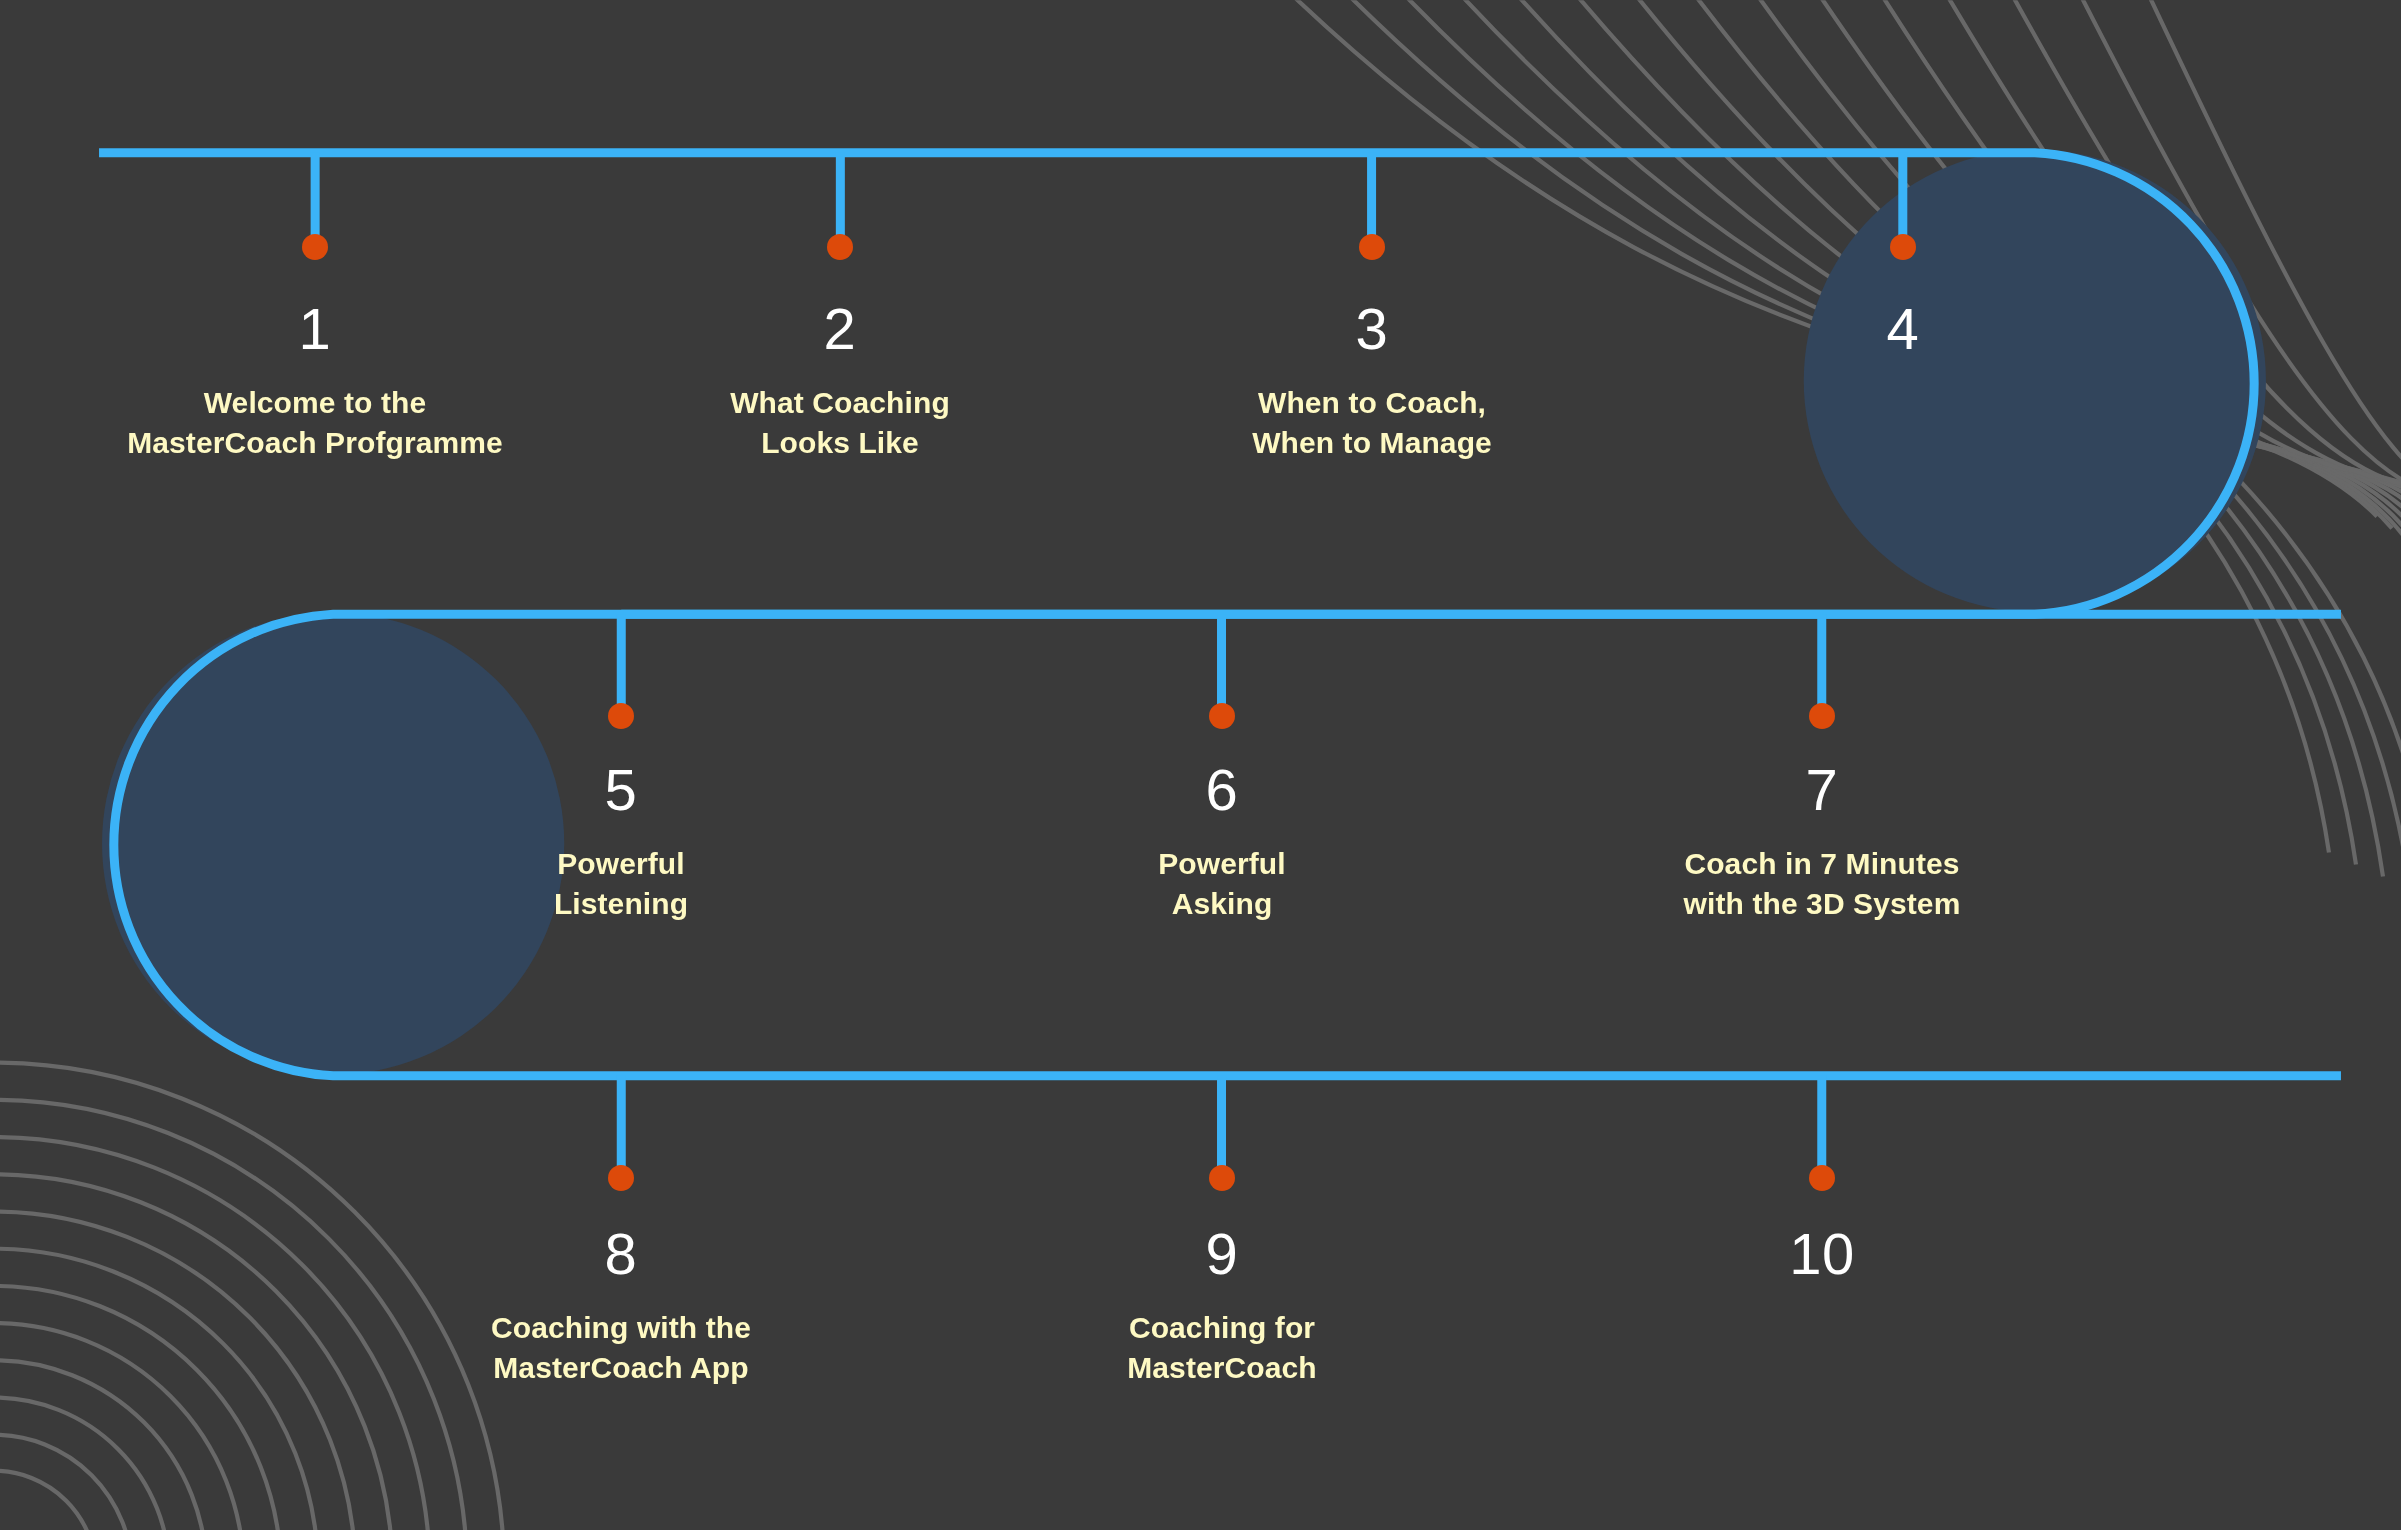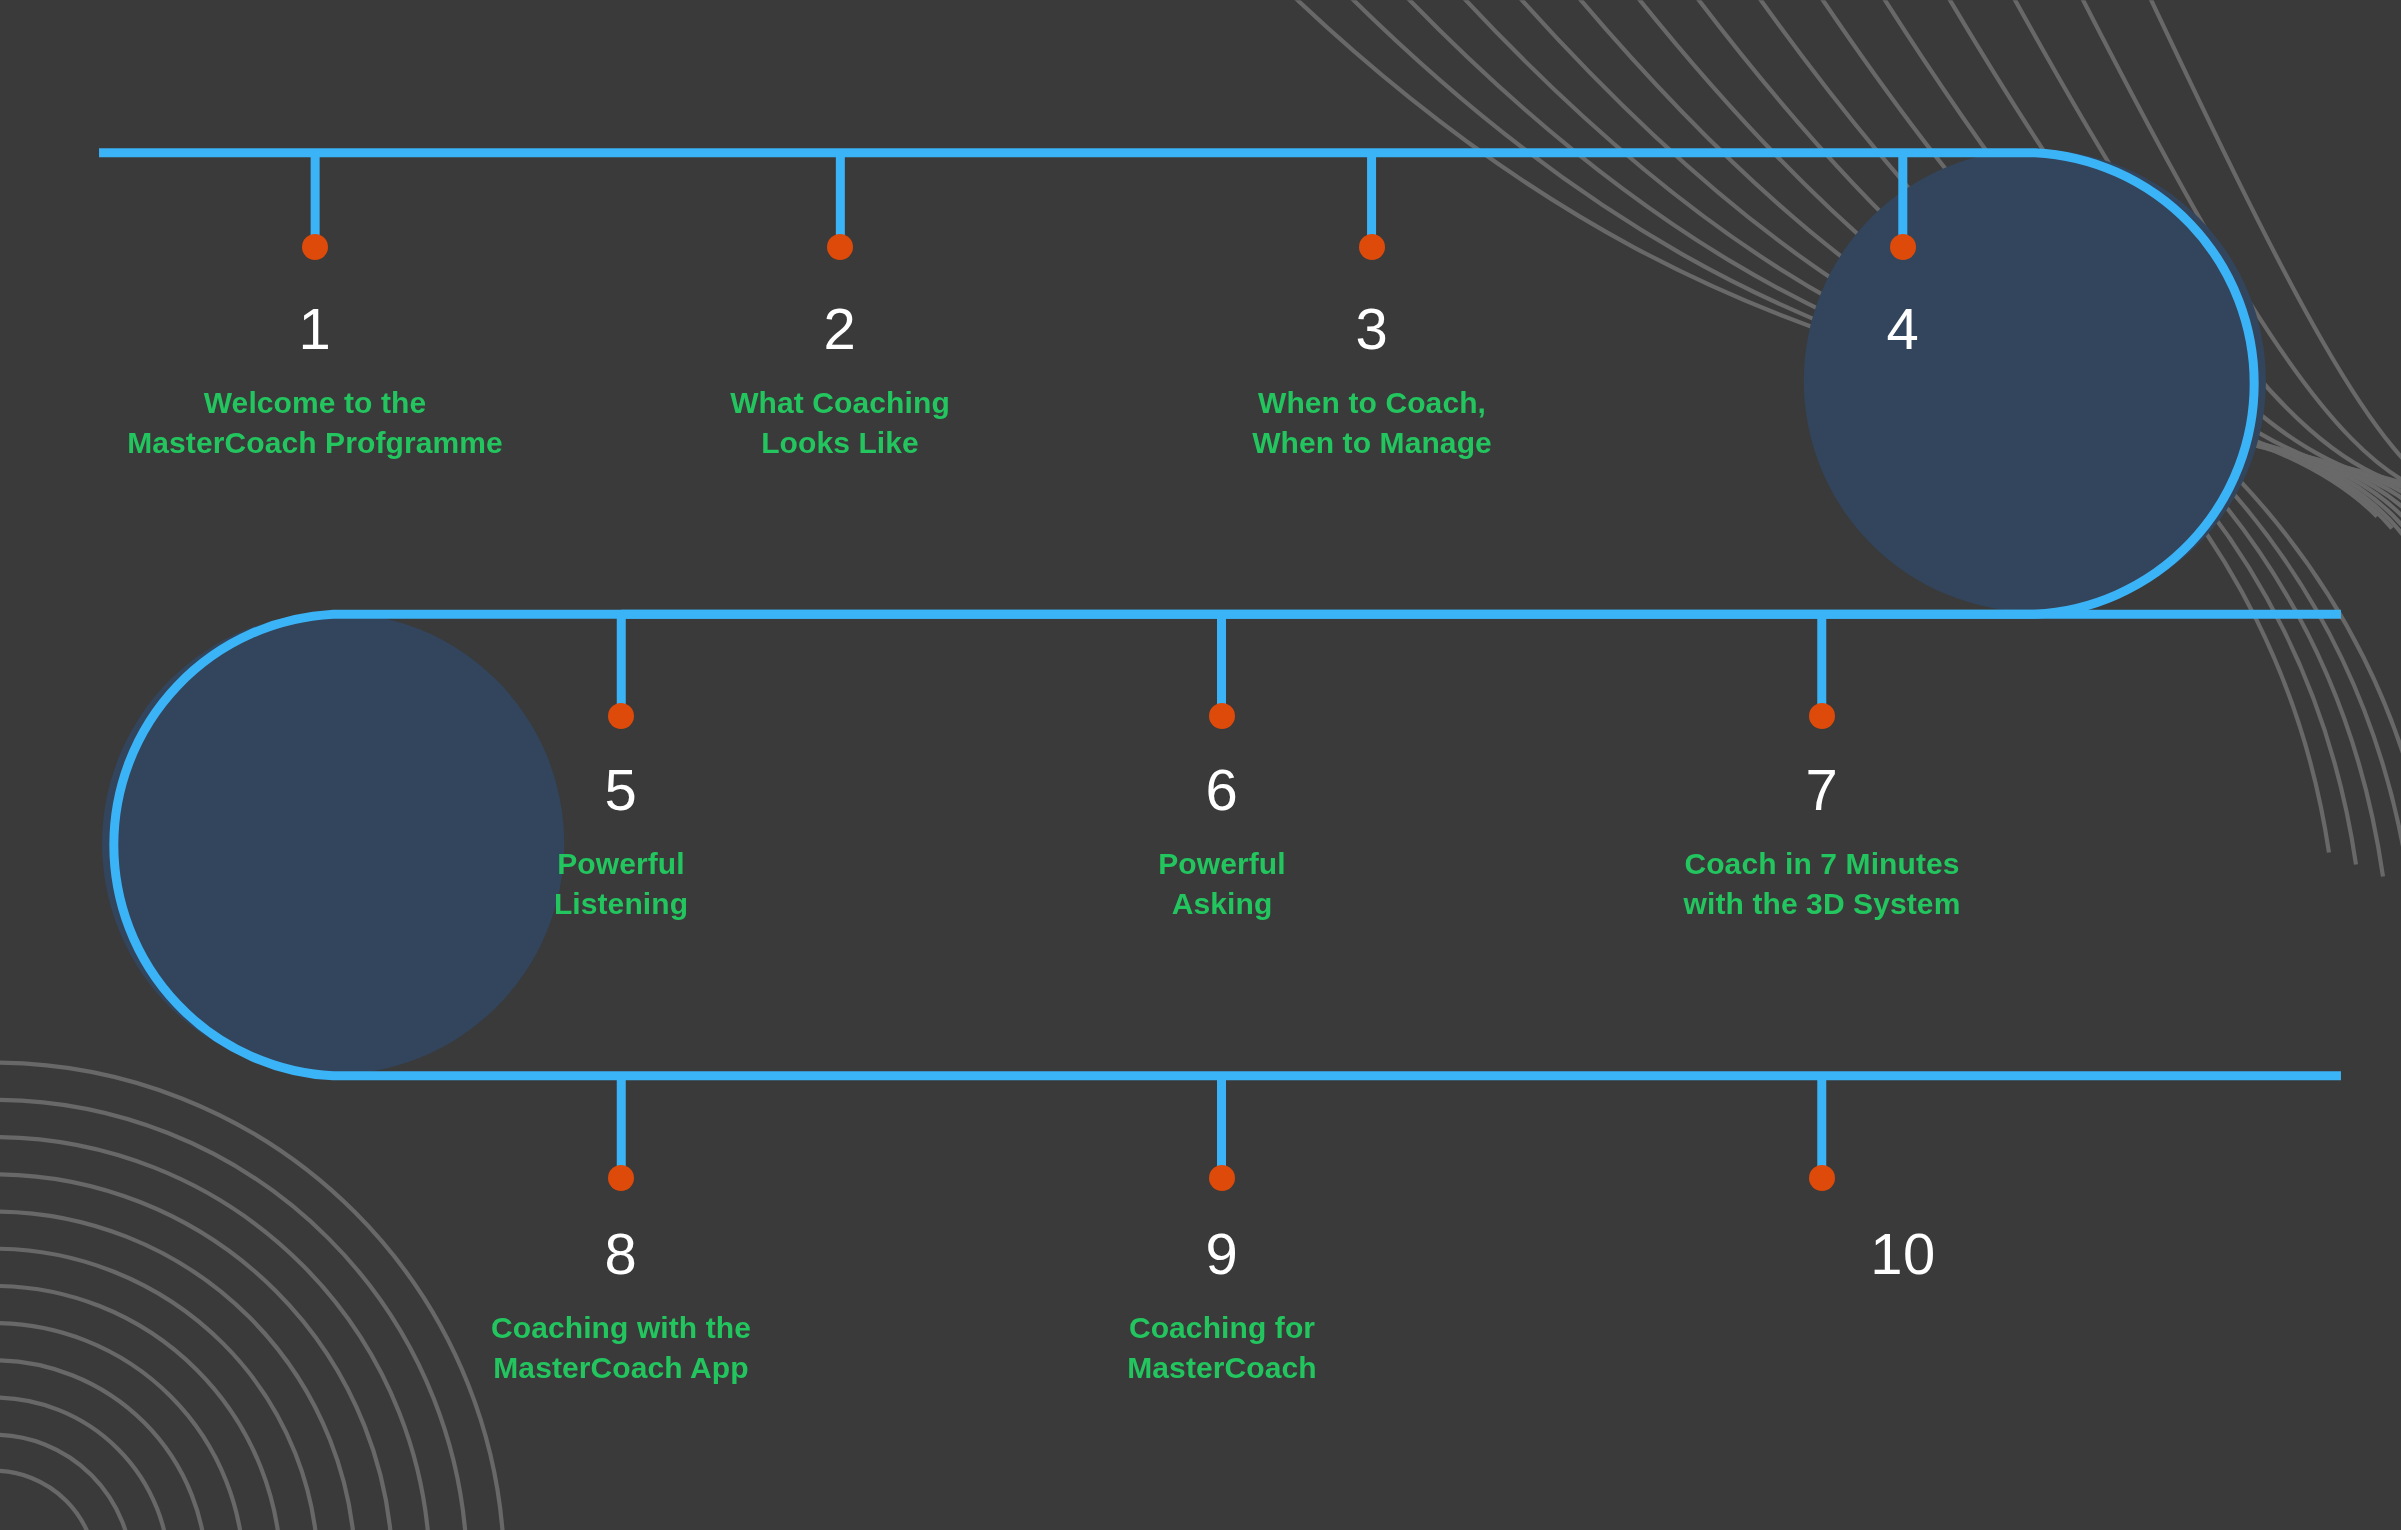--- a/index.html
+++ b/index.html
@@ -6,21 +6,21 @@
   body{width:2401px;height:1531px;overflow:hidden;font-family:"Liberation Sans",sans-serif;}
   #stage{position:relative;width:2401px;height:1531px;background:#3a3a3a;overflow:hidden;}
   #bg-layer{position:absolute;inset:0;width:2401px;height:1531px;}
   #track-layer{position:absolute;inset:0;width:2401px;height:1531px;}
   .node{position:absolute;width:420px;margin-left:-210px;text-align:center;}
   .node .num{
     color:#ffffff;font-size:58px;font-weight:400;line-height:1;
     letter-spacing:0.6px;font-family:"Liberation Sans",sans-serif;
   }
   .node .label{
-    color:#22c55e;font-size:30px;font-weight:bold;line-height:1.32;
+    color:#fef9c3;font-size:30px;font-weight:bold;line-height:1.32;
     margin-top:25px;white-space:pre-line;letter-spacing:0.1px;
   }
   .dot{position:absolute;width:26.4px;height:26.4px;margin-left:-13.2px;margin-top:-13.2px;
        border-radius:50%;background:#dd4a0a;}
 </style>
 </head>
 <body>
 
 <div id="stage">
 
@@ -149,19 +149,19 @@
         <div class="label">Coaching with the
 MasterCoach App</div>
       </div>
       <div class="dot" style="left: 1222px; top: 1178px; background: rgb(221, 74, 10);"></div>
       <div class="node" style="left: 1222px; top: 1225px;">
         <div class="num">9</div>
         <div class="label">Coaching for
 MasterCoach</div>
       </div>
       <div class="dot" style="left: 1822px; top: 1178px; background: rgb(221, 74, 10);"></div>
-      <div class="node" style="left: 1903px; top: 1225px;">
+      <div class="node" style="left: 1822px; top: 1225px;">
         <div class="num">10</div>
       </div>
     </div>
 
 </div>
 
 
 </body></html>

